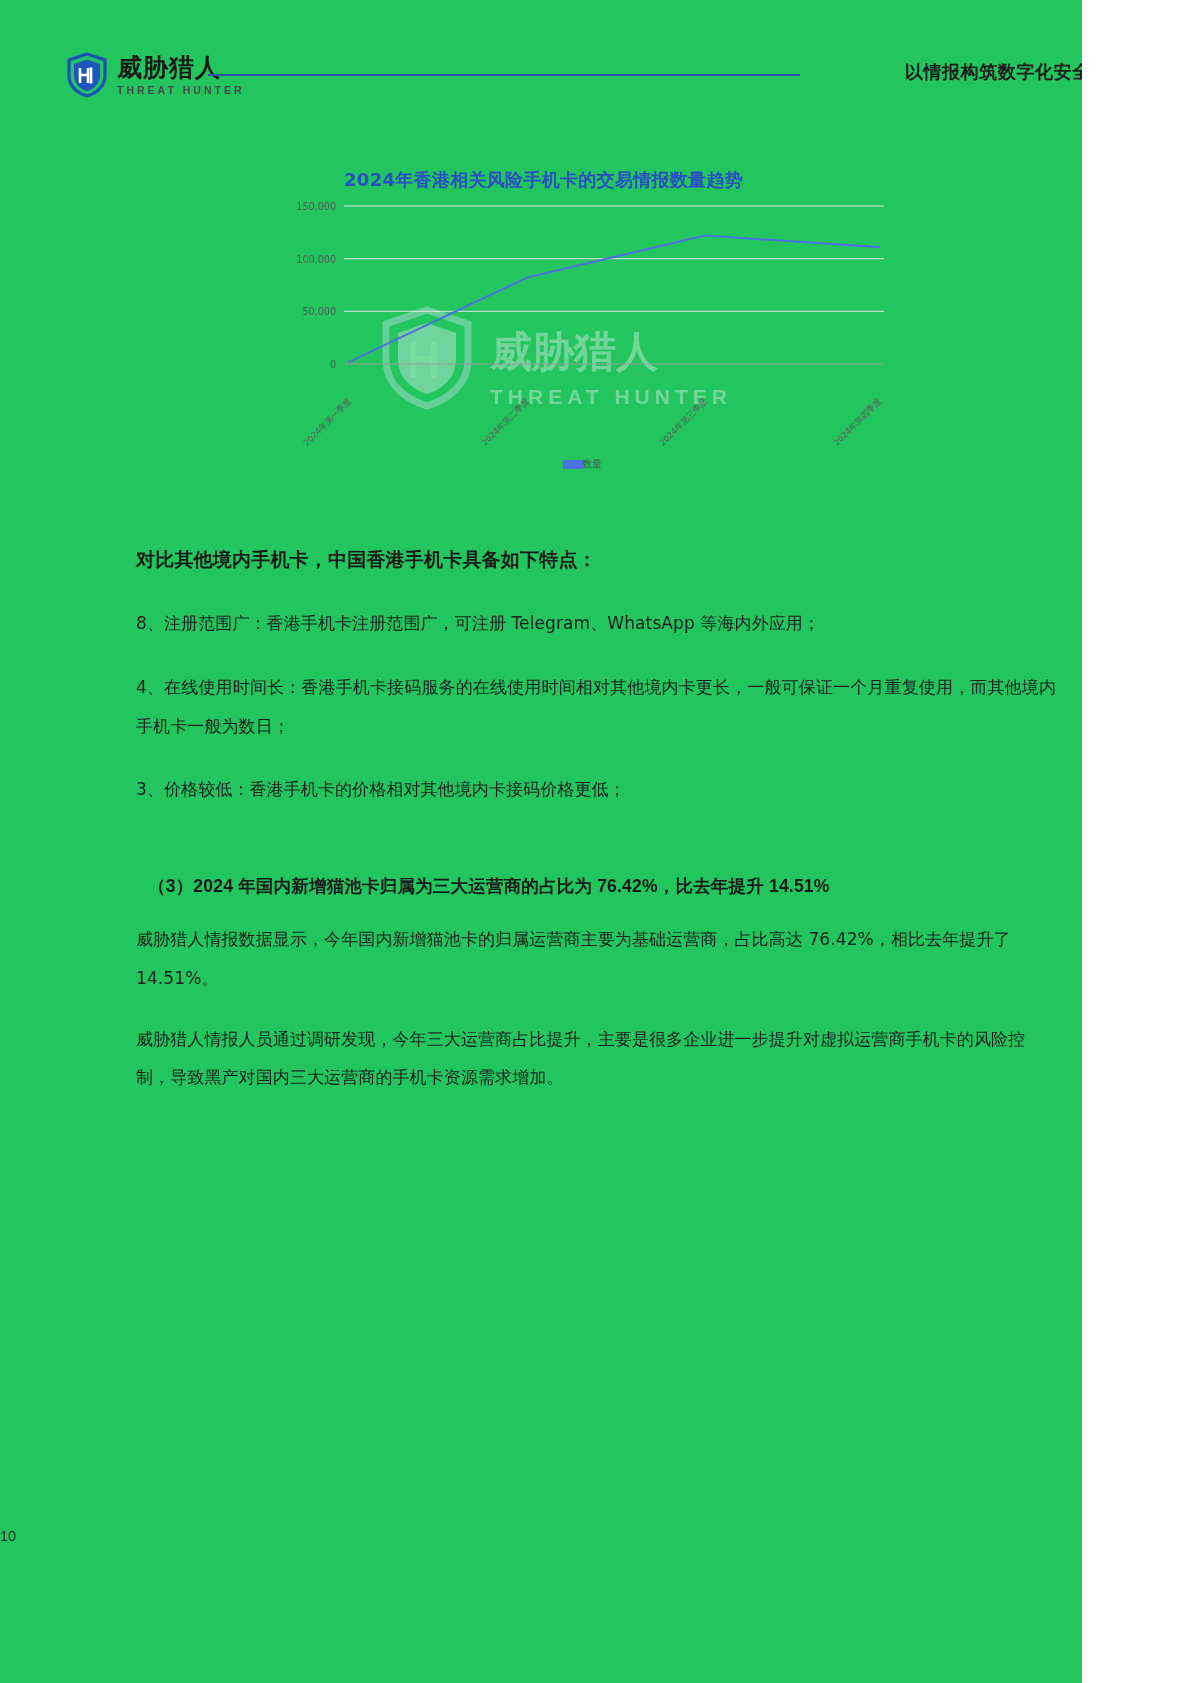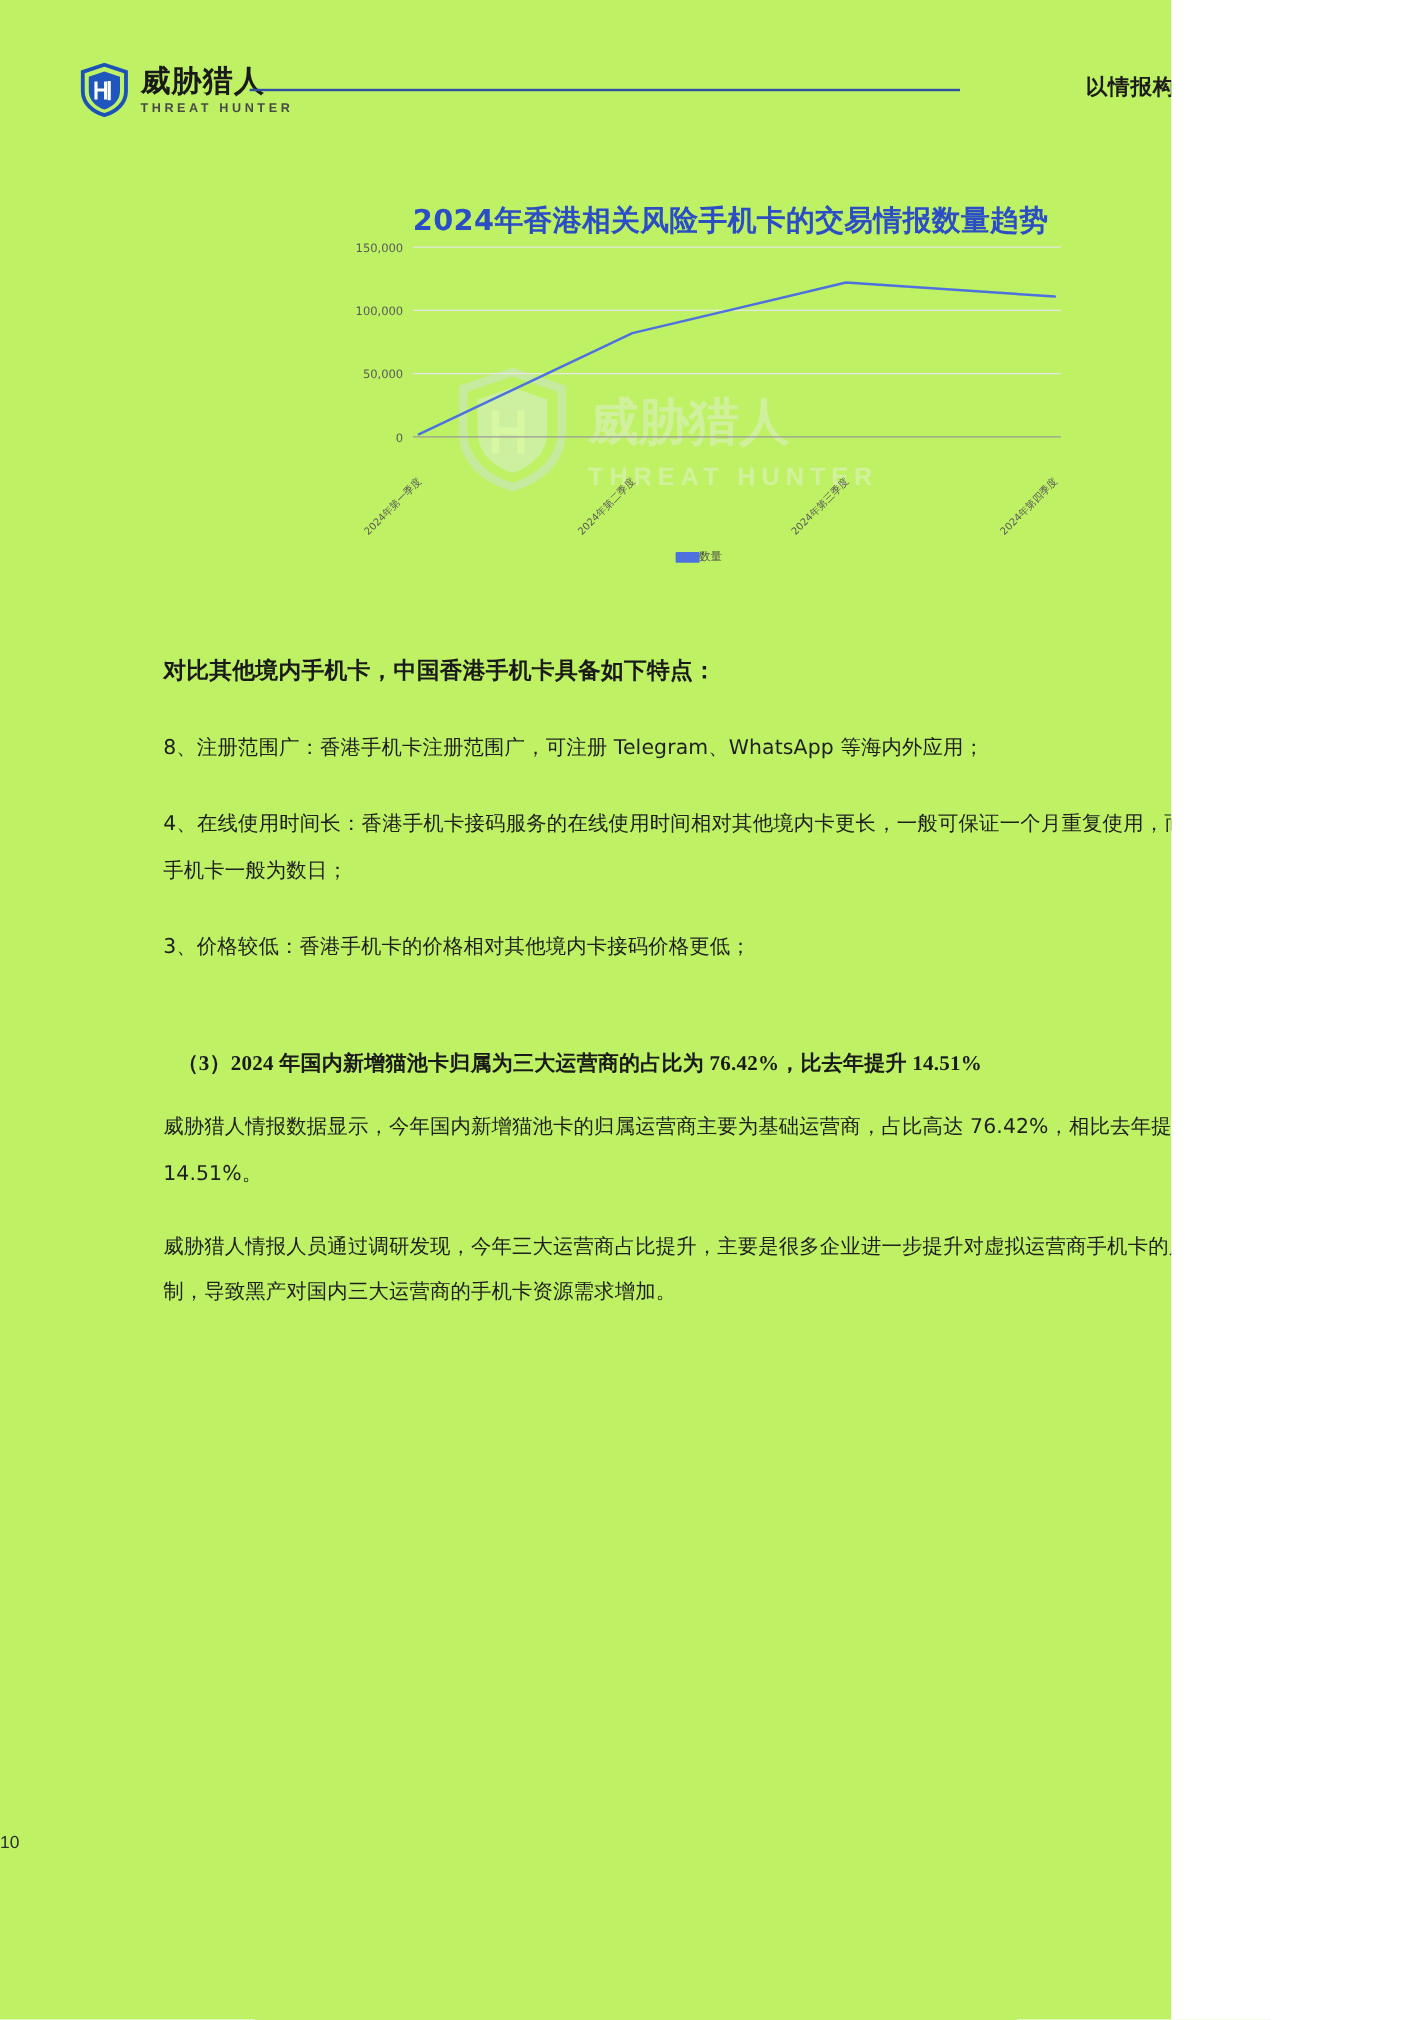--- a/index.html
+++ b/index.html
@@ -6,23 +6,23 @@
 
   html, body {
     width: 1190px;
     height: 1683px;
     background: #ffffff;
     font-family: "Liberation Sans", "DejaVu Sans", sans-serif;
   }
 
   .page {
     position: relative;
-    width: 976px;
+    width: 1082px;
     height: 1683px;
-    background: #bef264;
+    background: #22c55e;
     overflow: hidden;
   }
 
   
   .header {
     position: absolute;
     top: 44px;
     left: 0;
     width: 1190px;
     height: 62px;
@@ -90,21 +90,21 @@
     left: 272px;
     top: 150px;
     width: 620px;
     height: 350px;
   }
 
   .chart-title {
     position: absolute;
     left: 72px;
     top: 18px;
-    font-size: 24px;
+    font-size: 18px;
     font-weight: 700;
     color: #2b4ec4;
     font-family: "DejaVu Sans", sans-serif;
     letter-spacing: 0.3px;
     white-space: nowrap;
   }
 
   .chart-plot {
     position: absolute;
     left: 0;
@@ -191,21 +191,21 @@
     line-height: 2.28;
     letter-spacing: 0.1px;
     margin-bottom: 25px;
     text-align: justify;
   }
 
   .section-heading {
     font-size: 17.5px;
     font-weight: 700;
     color: #1a1a1a;
-    font-family: Liberation Serif, serif;
+    font-family: Liberation Sans, sans-serif;
     line-height: 2.0;
     letter-spacing: 0.2px;
     margin-top: 60px;
     margin-bottom: 16px;
     padding-left: 12px;
   }
 
   .para-tight {
     font-size: 17px;
     color: #1f1f1f;

